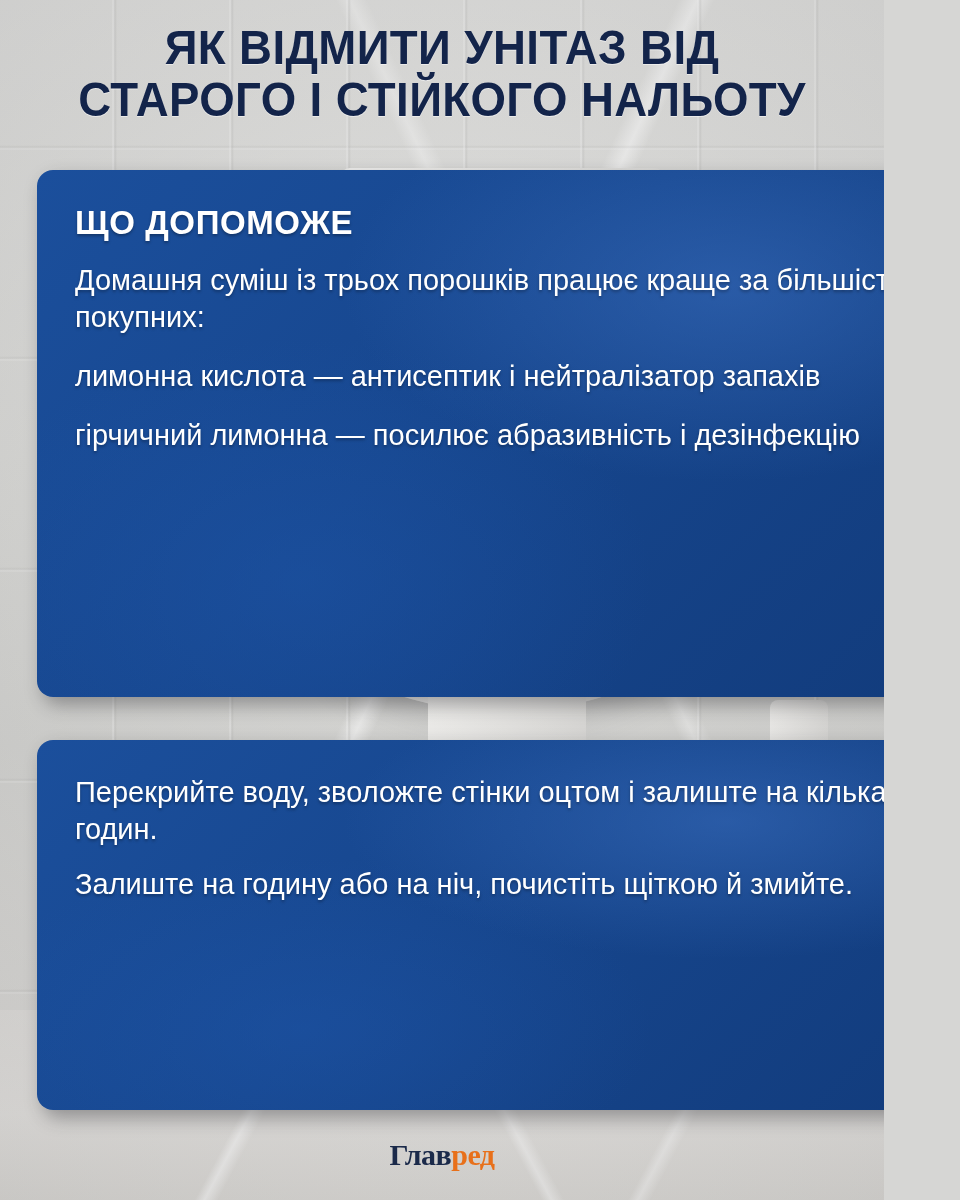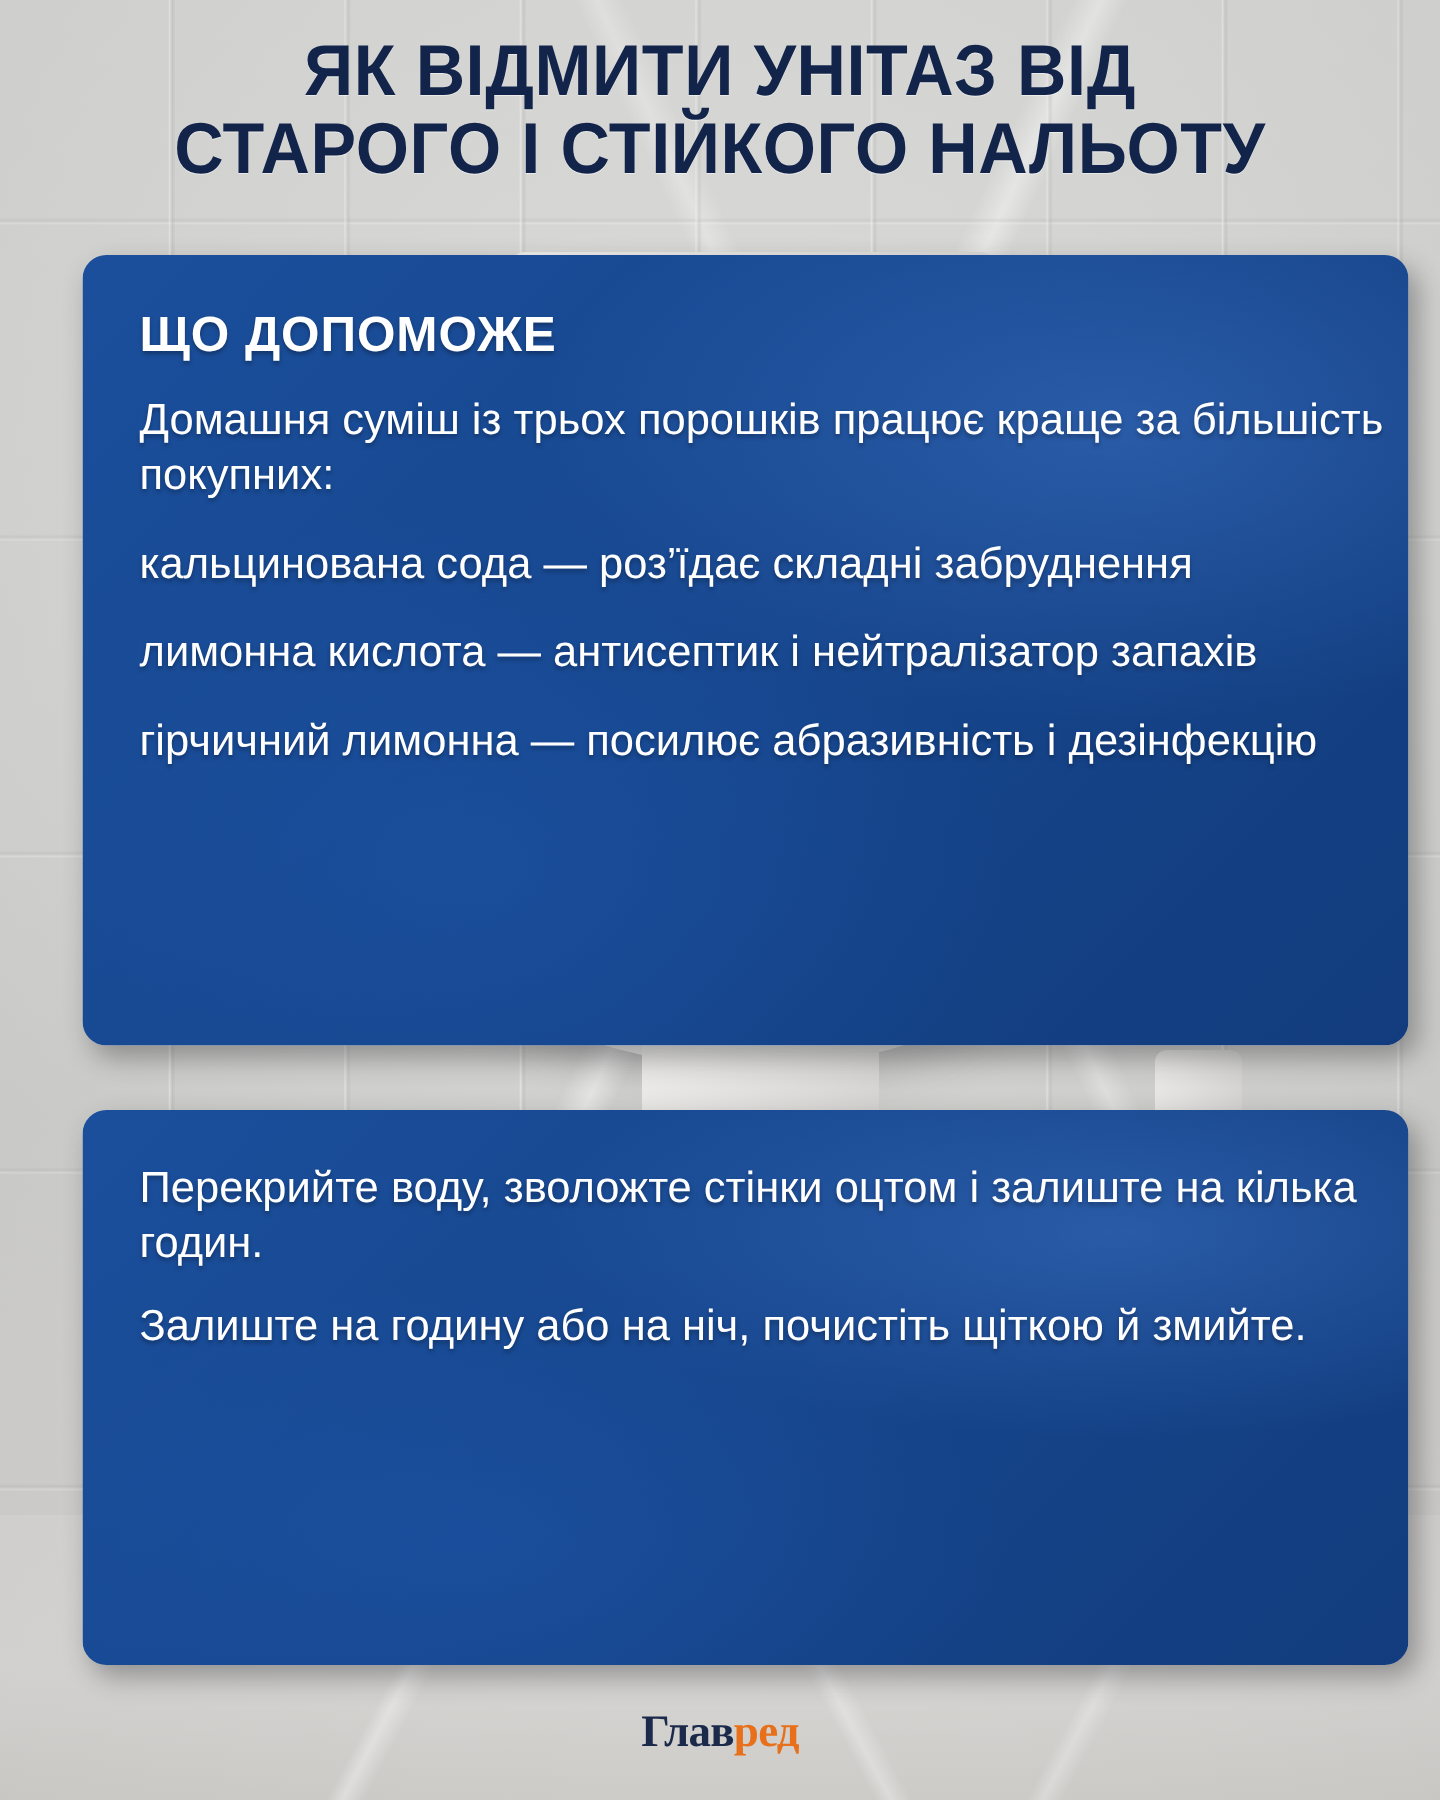--- a/index.html
+++ b/index.html
@@ -8,21 +8,21 @@
   html,body{
     width:960px; height:1200px;
     overflow:hidden;
     background:#d6d6d4;
     font-family:"Liberation Sans", sans-serif;
   }
 
   
   #poster{
     position:relative;
-    width:960px; height:1200px;
+    width:884px; height:1200px;
     overflow:hidden;
     background:
       
       linear-gradient(115deg, rgba(255,255,255,0) 47%, rgba(255,255,255,.55) 48.3%, rgba(255,255,255,0) 49.5%),
       linear-gradient(65deg,  rgba(255,255,255,0) 62%, rgba(255,255,255,.38) 63%, rgba(255,255,255,0) 64.2%),
       linear-gradient(180deg,#dcdcda 0%,#d5d5d2 38%,#cfcfcc 62%,#dddbd8 100%);
   }
 
   
   .bg-tiles{
@@ -129,21 +129,21 @@
     font-size:48px;
     line-height:1.08;
     letter-spacing:.4px;
     transform:scaleX(.95);
     text-shadow:0 1px 0 rgba(255,255,255,.5);
     white-space:pre-line;
   }
 
   
   .panel{
-    position:absolute; left:55px; width:884px;
+    position:absolute; left:37px; width:884px;
     border-radius:16px;
     color:#ffffff;
     padding:34px 16px 30px 38px;
     box-shadow:6px 8px 18px rgba(40,40,45,.38);
     overflow:hidden;
   }
   .panel::before{
     
     content:"";
     position:absolute; inset:0;
@@ -214,21 +214,20 @@
   <div class="bg-vignette"></div>
 
   <h1 class="title">ЯК ВІДМИТИ УНІТАЗ ВІД
 СТАРОГО І СТІЙКОГО НАЛЬОТУ</h1>
 
   <section class="panel" id="panel-help">
     <div class="panel-heading">ЩО ДОПОМОЖЕ</div>
 
     <p class="para">Домашня суміш із трьох порошків працює краще за більшість покупних:</p>
 
-    <p class="para">кальцинована сода — роз’їдає складні забруднення</p>
 
     <p class="para">лимонна кислота — антисептик і нейтралізатор запахів</p>
 
     <p class="para">гірчичний лимонна — посилює абразивність і дезінфекцію</p>
   </section>
 
   <section class="panel" id="panel-steps">
 
     <p class="para">Перекрийте воду, зволожте стінки оцтом і залиште на кілька годин.</p>
 

